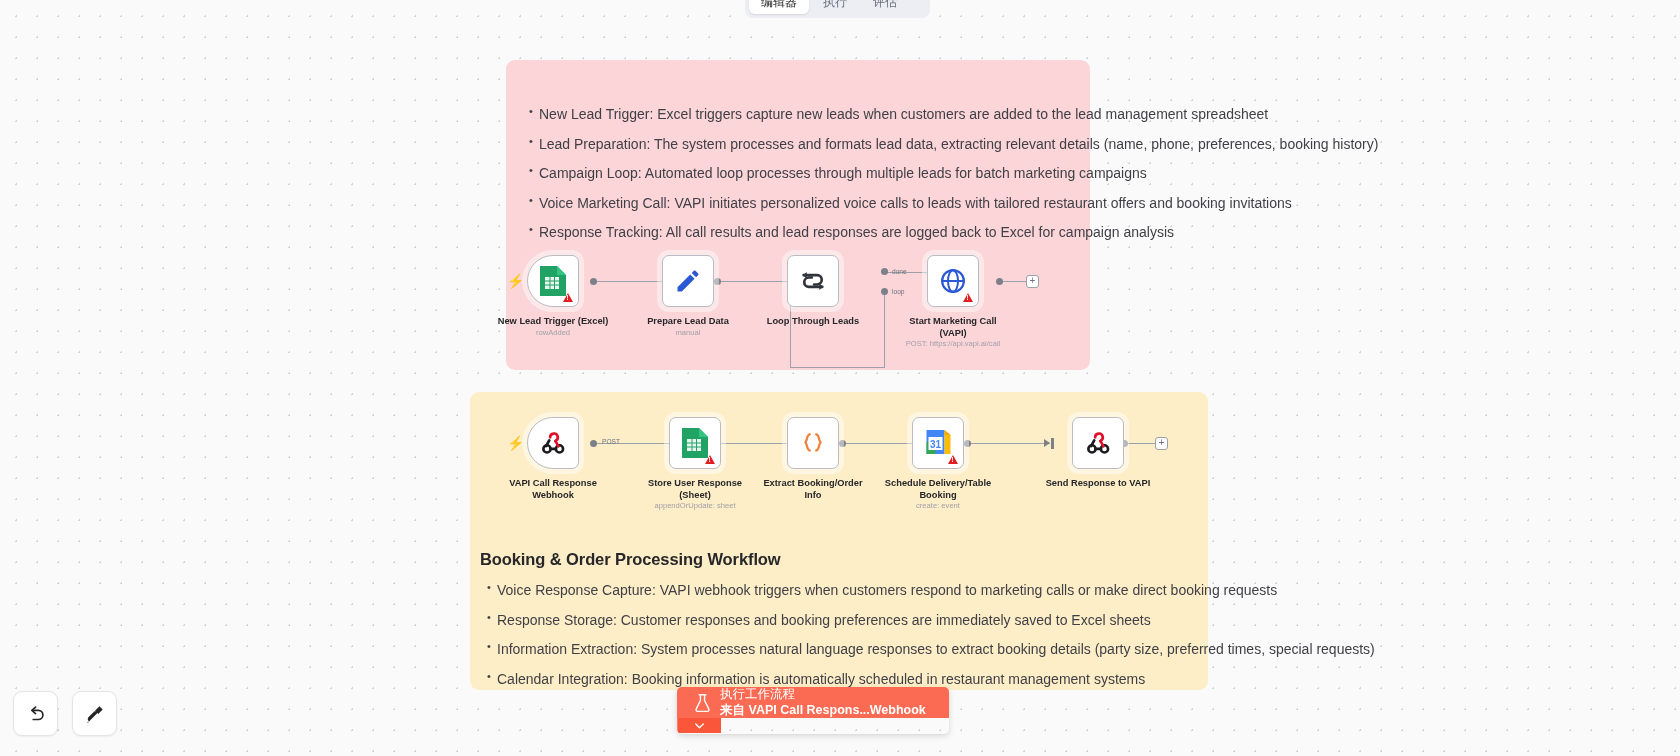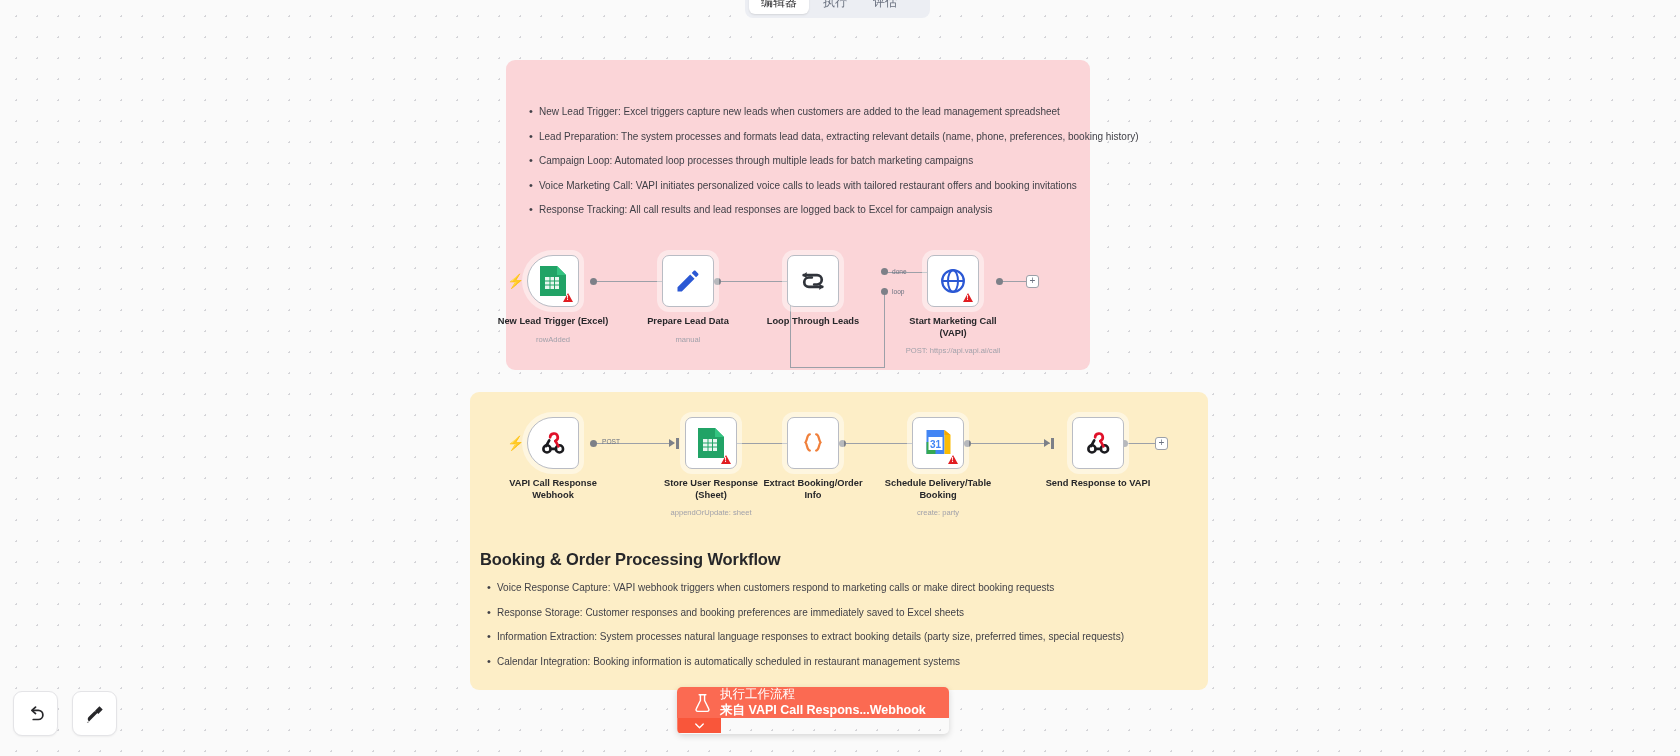--- a/index.html
+++ b/index.html
@@ -72,21 +72,21 @@
 
   .note-title {
     font-size: 16.5px;
     font-weight: bold;
     color: #27272a;
     letter-spacing: -.1px;
   }
   .note-list { list-style: none; }
   .note-list li {
     position: relative;
-    font-size: 10px;
+    font-size: 14px;
     color: #3f3f46;
     padding-left: 11px;
     margin-bottom: 12px;
     line-height: 1.25;
     white-space: nowrap;
   }
   .note-list li::before {
     content: "\2022";
     position: absolute;
     left: 1px;
@@ -129,21 +129,21 @@
   .node-label {
     margin-top: 9px;
     font-size: 9.3px;
     font-weight: bold;
     color: #27272a;
     text-align: center;
     line-height: 1.25;
     width: 112px;
   }
   .node-sub {
-    margin-top: 7px;
+    margin-top: 0;
     font-size: 7.6px;
     color: #a1a1aa;
     text-align: center;
     line-height: 1.2;
     width: 122px;
   }
 
   
   .err {
     position: absolute;
@@ -431,21 +431,21 @@
           <circle cx="6.2" cy="16.8" r="3.2" fill="none" stroke="#1b1b1f" stroke-width="2.3"></circle>
           <circle cx="17.3" cy="16.8" r="3.2" fill="none" stroke="#1b1b1f" stroke-width="2.3"></circle>
           <path d="M9.4 16.8h4.8" fill="none" stroke="#1b1b1f" stroke-width="2.3" stroke-linecap="round"></path>
           <path d="M13.8 9.9l2.6 4.6" fill="none" stroke="#e0122a" stroke-width="2.4" stroke-linecap="round"></path>
         </svg>
       </div>
       <div class="node-label">VAPI Call Response Webhook</div>
       <div class="node-sub"></div>
     </div>
 
-    <div class="node-wrap" style="left:661px; top:417px;">
+    <div class="node-wrap" style="left:645px; top:417px;">
       <div class="node-box">
         <svg width="26" height="30" viewBox="0 0 26 30">
           <path d="M0 0 H17 L26 9 V30 H0 Z" fill="#21a366"></path>
           <path d="M17 0 L26 9 H17 Z" fill="#33c481"></path>
           <rect x="5" y="11" width="14" height="12" fill="#ffffff" opacity=".9"></rect>
           <g stroke="#21a366" stroke-width="1">
             <line x1="5" y1="15" x2="19" y2="15"></line>
             <line x1="5" y1="19" x2="19" y2="19"></line>
             <line x1="10" y1="11" x2="10" y2="23"></line>
             <line x1="14.5" y1="11" x2="14.5" y2="23"></line>
@@ -474,21 +474,21 @@
           <rect x="1" y="1" width="18" height="24" fill="#4285f4"></rect>
           <rect x="1" y="13" width="9" height="12" fill="#34a853"></rect>
           <path d="M19 1 L25 6 V25 H19 Z" fill="#fbbc04"></path>
           <path d="M19 1 L25 6 H19 Z" fill="#f6a700"></path>
           <rect x="3" y="8" width="14" height="13" fill="#ffffff"></rect>
           <text x="10" y="19" font-size="10" font-family="Liberation Sans, sans-serif" font-weight="bold" fill="#4285f4" text-anchor="middle">31</text>
         </svg>
         <div class="err"></div>
       </div>
       <div class="node-label">Schedule Delivery/Table Booking</div>
-      <div class="node-sub">create: party</div>
+      <div class="node-sub">create: event</div>
     </div>
 
     <div class="node-wrap" style="left:1048px; top:417px;">
       <div class="node-box">
         <svg width="27" height="27" viewBox="0 0 24 24">
           <path d="M9 6.5a3.4 3.4 0 1 1 4.6 3.2" fill="none" stroke="#e0122a" stroke-width="2.4" stroke-linecap="round"></path>
           <path d="M8.2 9.2 5.4 14.4" fill="none" stroke="#1b1b1f" stroke-width="2.4" stroke-linecap="round"></path>
           <circle cx="6.2" cy="16.8" r="3.2" fill="none" stroke="#1b1b1f" stroke-width="2.3"></circle>
           <circle cx="17.3" cy="16.8" r="3.2" fill="none" stroke="#1b1b1f" stroke-width="2.3"></circle>
           <path d="M9.4 16.8h4.8" fill="none" stroke="#1b1b1f" stroke-width="2.3" stroke-linecap="round"></path>

